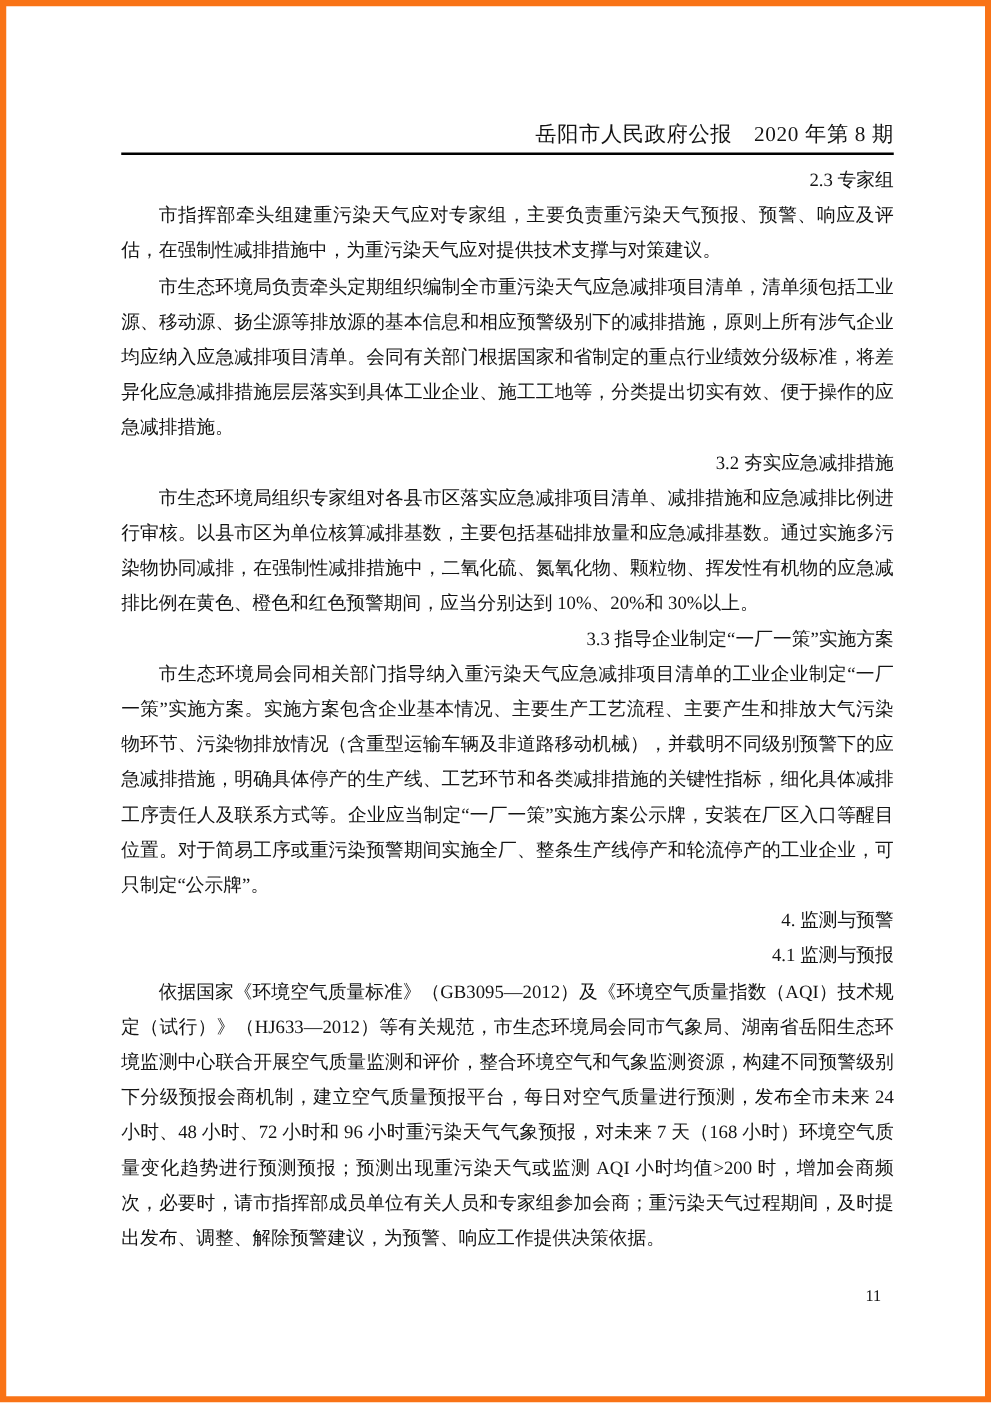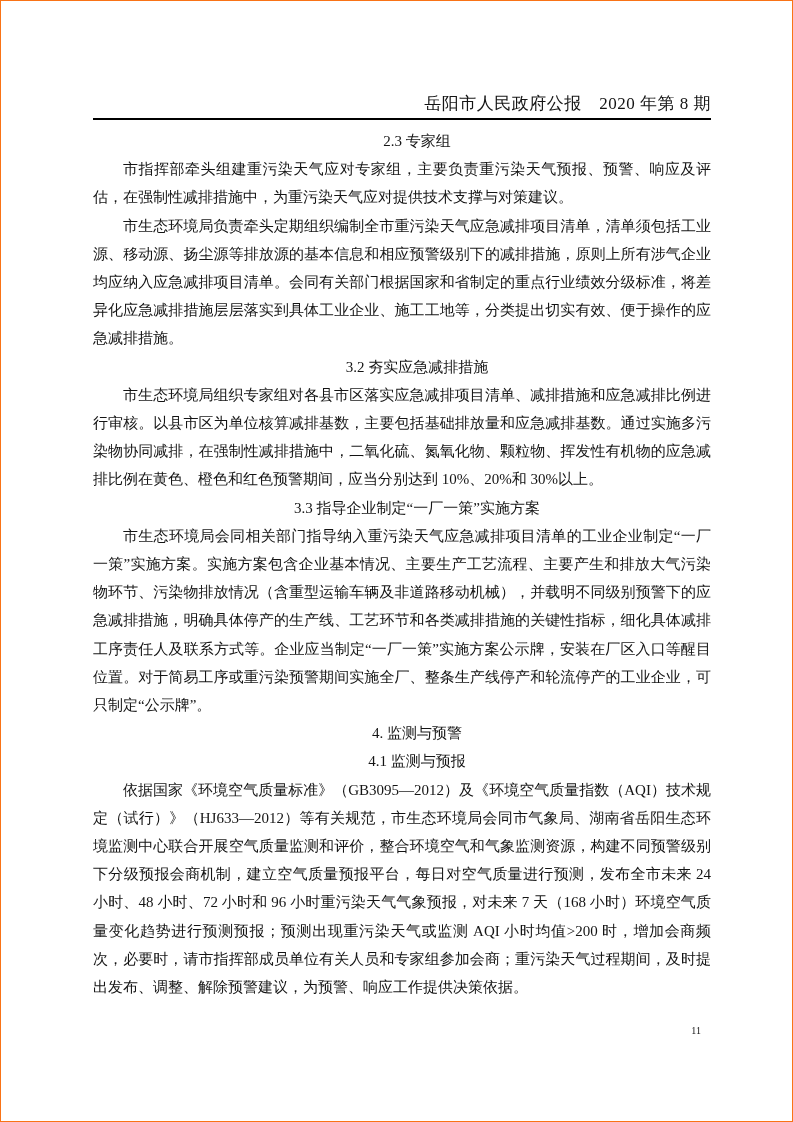--- a/index.html
+++ b/index.html
@@ -12,21 +12,21 @@
     height: 1122px;
     font-family: "Liberation Serif", "DejaVu Serif", serif;
     color: #141414;
   }
   .page {
     position: relative;
     width: 793px;
     height: 1122px;
     box-sizing: border-box;
     background: #ffffff;
-    border: 1px solid #f97316;
+    border: 5px solid #f97316;
     overflow: hidden;
   }
   .header-title {
     position: absolute;
     top: 91px;
     left: 92px;
     width: 618px;
     text-align: right;
     font-size: 17px;
     letter-spacing: 0.5px;
@@ -48,29 +48,29 @@
     font-size: 15px;
     line-height: 28.2px;
     text-align: justify;
   }
   .content p {
     margin: 0;
     padding: 0;
     text-indent: 2em;
   }
   .content p.heading {
-    text-align: center;
+    text-align: right;
   }
   .page-number {
     position: absolute;
     top: 1024px;
     left: 92px;
     width: 608px;
     text-align: right;
-    font-size: 10px;
+    font-size: 13px;
   }
 </style>
 </head>
 <body>
 
 <div class="page">
 
   <div class="header-title">岳阳市人民政府公报　2020 年第 8 期</div>
 
   <div class="header-rule"></div>

